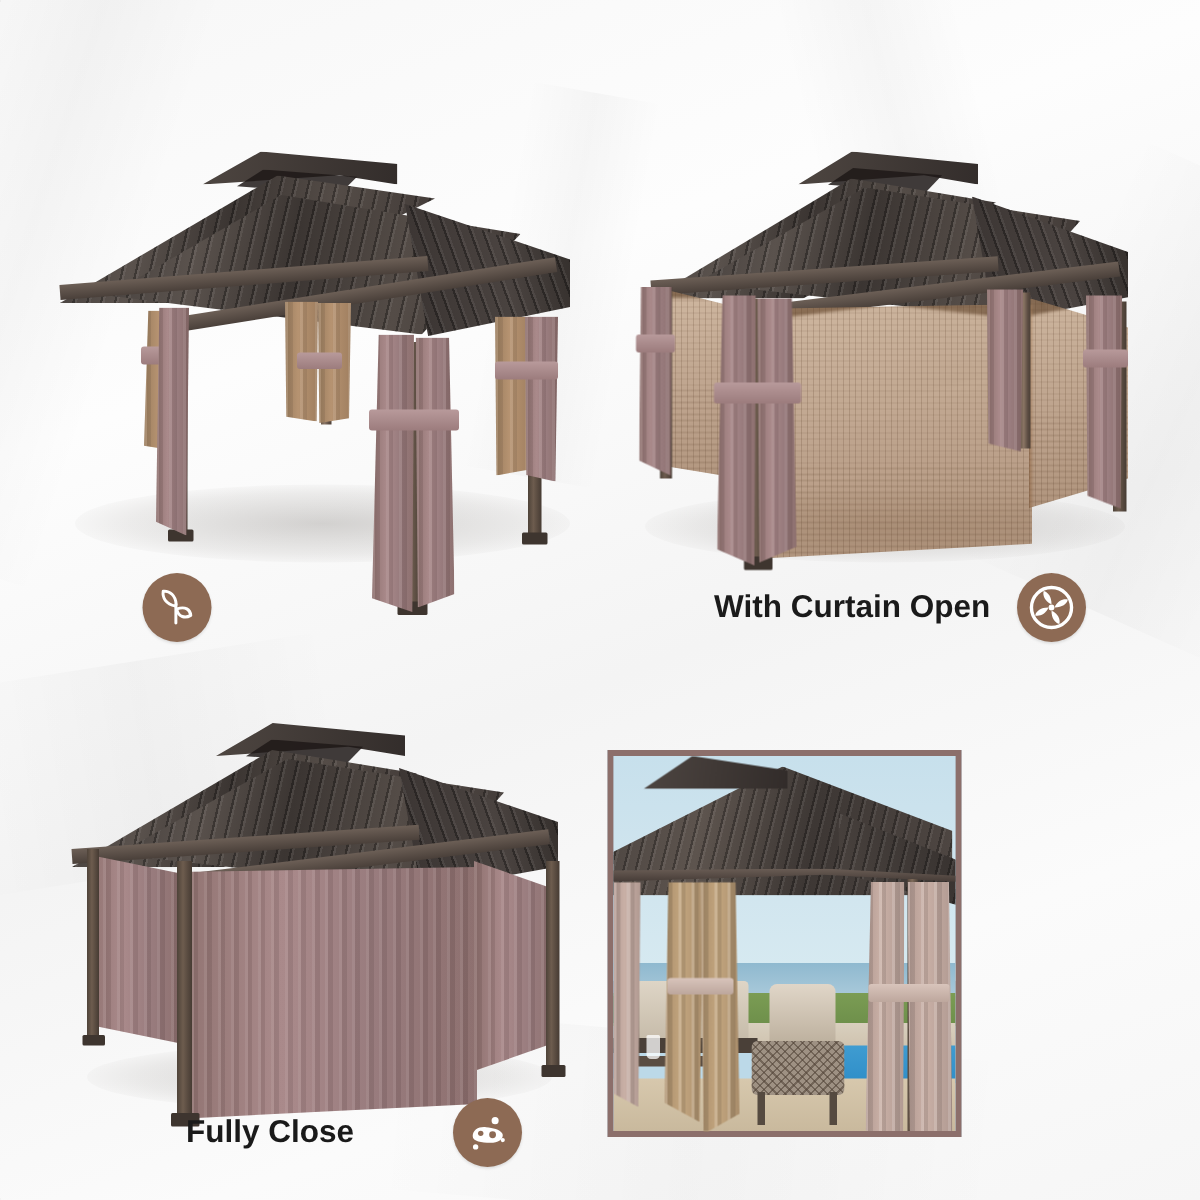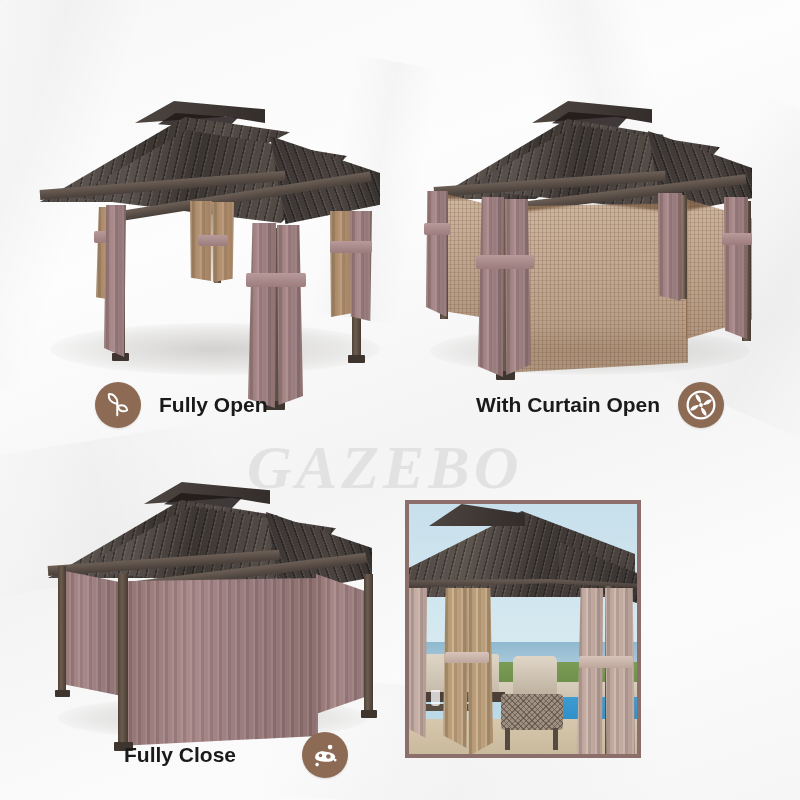--- a/index.html
+++ b/index.html
@@ -200,21 +200,20 @@
 
 <div id="poster">
 
   <div class="bg-streak s1"></div>
   <div class="bg-streak s2"></div>
   <div class="bg-streak s3"></div>
   <div class="bg-streak s4"></div>
   <div class="bg-streak s5"></div>
   <div class="bg-streak s6"></div>
 
-  <div class="watermark">GAZEBO</div>
 
 
   <div class="gz" style="left:30px; top:95px; width:370px; height:285px;">
     <div class="ground-shadow" style="left:20px; top:228px; width:330px; height:52px;"></div>
 
     <div class="poly cupola-top" style="left:105px; top:6px; width:130px; height:22px; clip-path:polygon(0% 100%, 30% 0%, 100% 38%, 100% 100%, 70% 72%);"></div>
     <div class="poly cupola-shadow" style="left:128px; top:18px; width:80px; height:16px; clip-path:polygon(0% 70%, 22% 0%, 100% 30%, 86% 100%);"></div>
 
     <div class="poly roof-main" style="left:10px; top:22px; width:250px; height:85px; clip-path:polygon(0% 100%, 58% 0%, 100% 18%, 44% 100%);">
       <div class="roof-main-ribs"></div>
@@ -381,21 +380,20 @@
   </div>
 
   <div class="feature" style="left:95px; top:382px;">
     <div class="badge">
       <svg width="30" height="30" viewBox="0 0 32 32" aria-hidden="true">
         <path d="M15.2 27 L15.2 14" stroke="#fff" stroke-width="2.1" fill="none" stroke-linecap="round"></path>
         <path d="M15 15 C8 13.5 5.5 9 6.2 4.4 C11 4 15 7.6 15.4 13.6 Z" fill="none" stroke="#fff" stroke-width="2.1" stroke-linejoin="round"></path>
         <path d="M16 17 C22 15 25.4 17.4 25.8 21.6 C21.6 24 17.2 22.6 16 17.8 Z" fill="none" stroke="#fff" stroke-width="2.1" stroke-linejoin="round"></path>
       </svg>
     </div>
-    <span class="feature-label">Fully Open</span>
   </div>
 
   <div class="feature" style="left:476px; top:382px;">
     <span class="feature-label">With Curtain Open</span>
     <div class="badge">
       <svg width="32" height="32" viewBox="0 0 34 34" aria-hidden="true">
         <circle cx="17" cy="17" r="14.2" fill="none" stroke="#fff" stroke-width="2.4"></circle>
         <circle cx="17" cy="17" r="2.1" fill="#fff"></circle>
         <path d="M17 14.6 C17 9.5 14.6 6.2 11.4 5.4 C10.6 9 12.6 12.4 16 14.4 Z" fill="#fff"></path>
         <path d="M19.4 17 C24.5 17 27.8 14.6 28.6 11.4 C25 10.6 21.6 12.6 19.6 16 Z" fill="#fff"></path>

